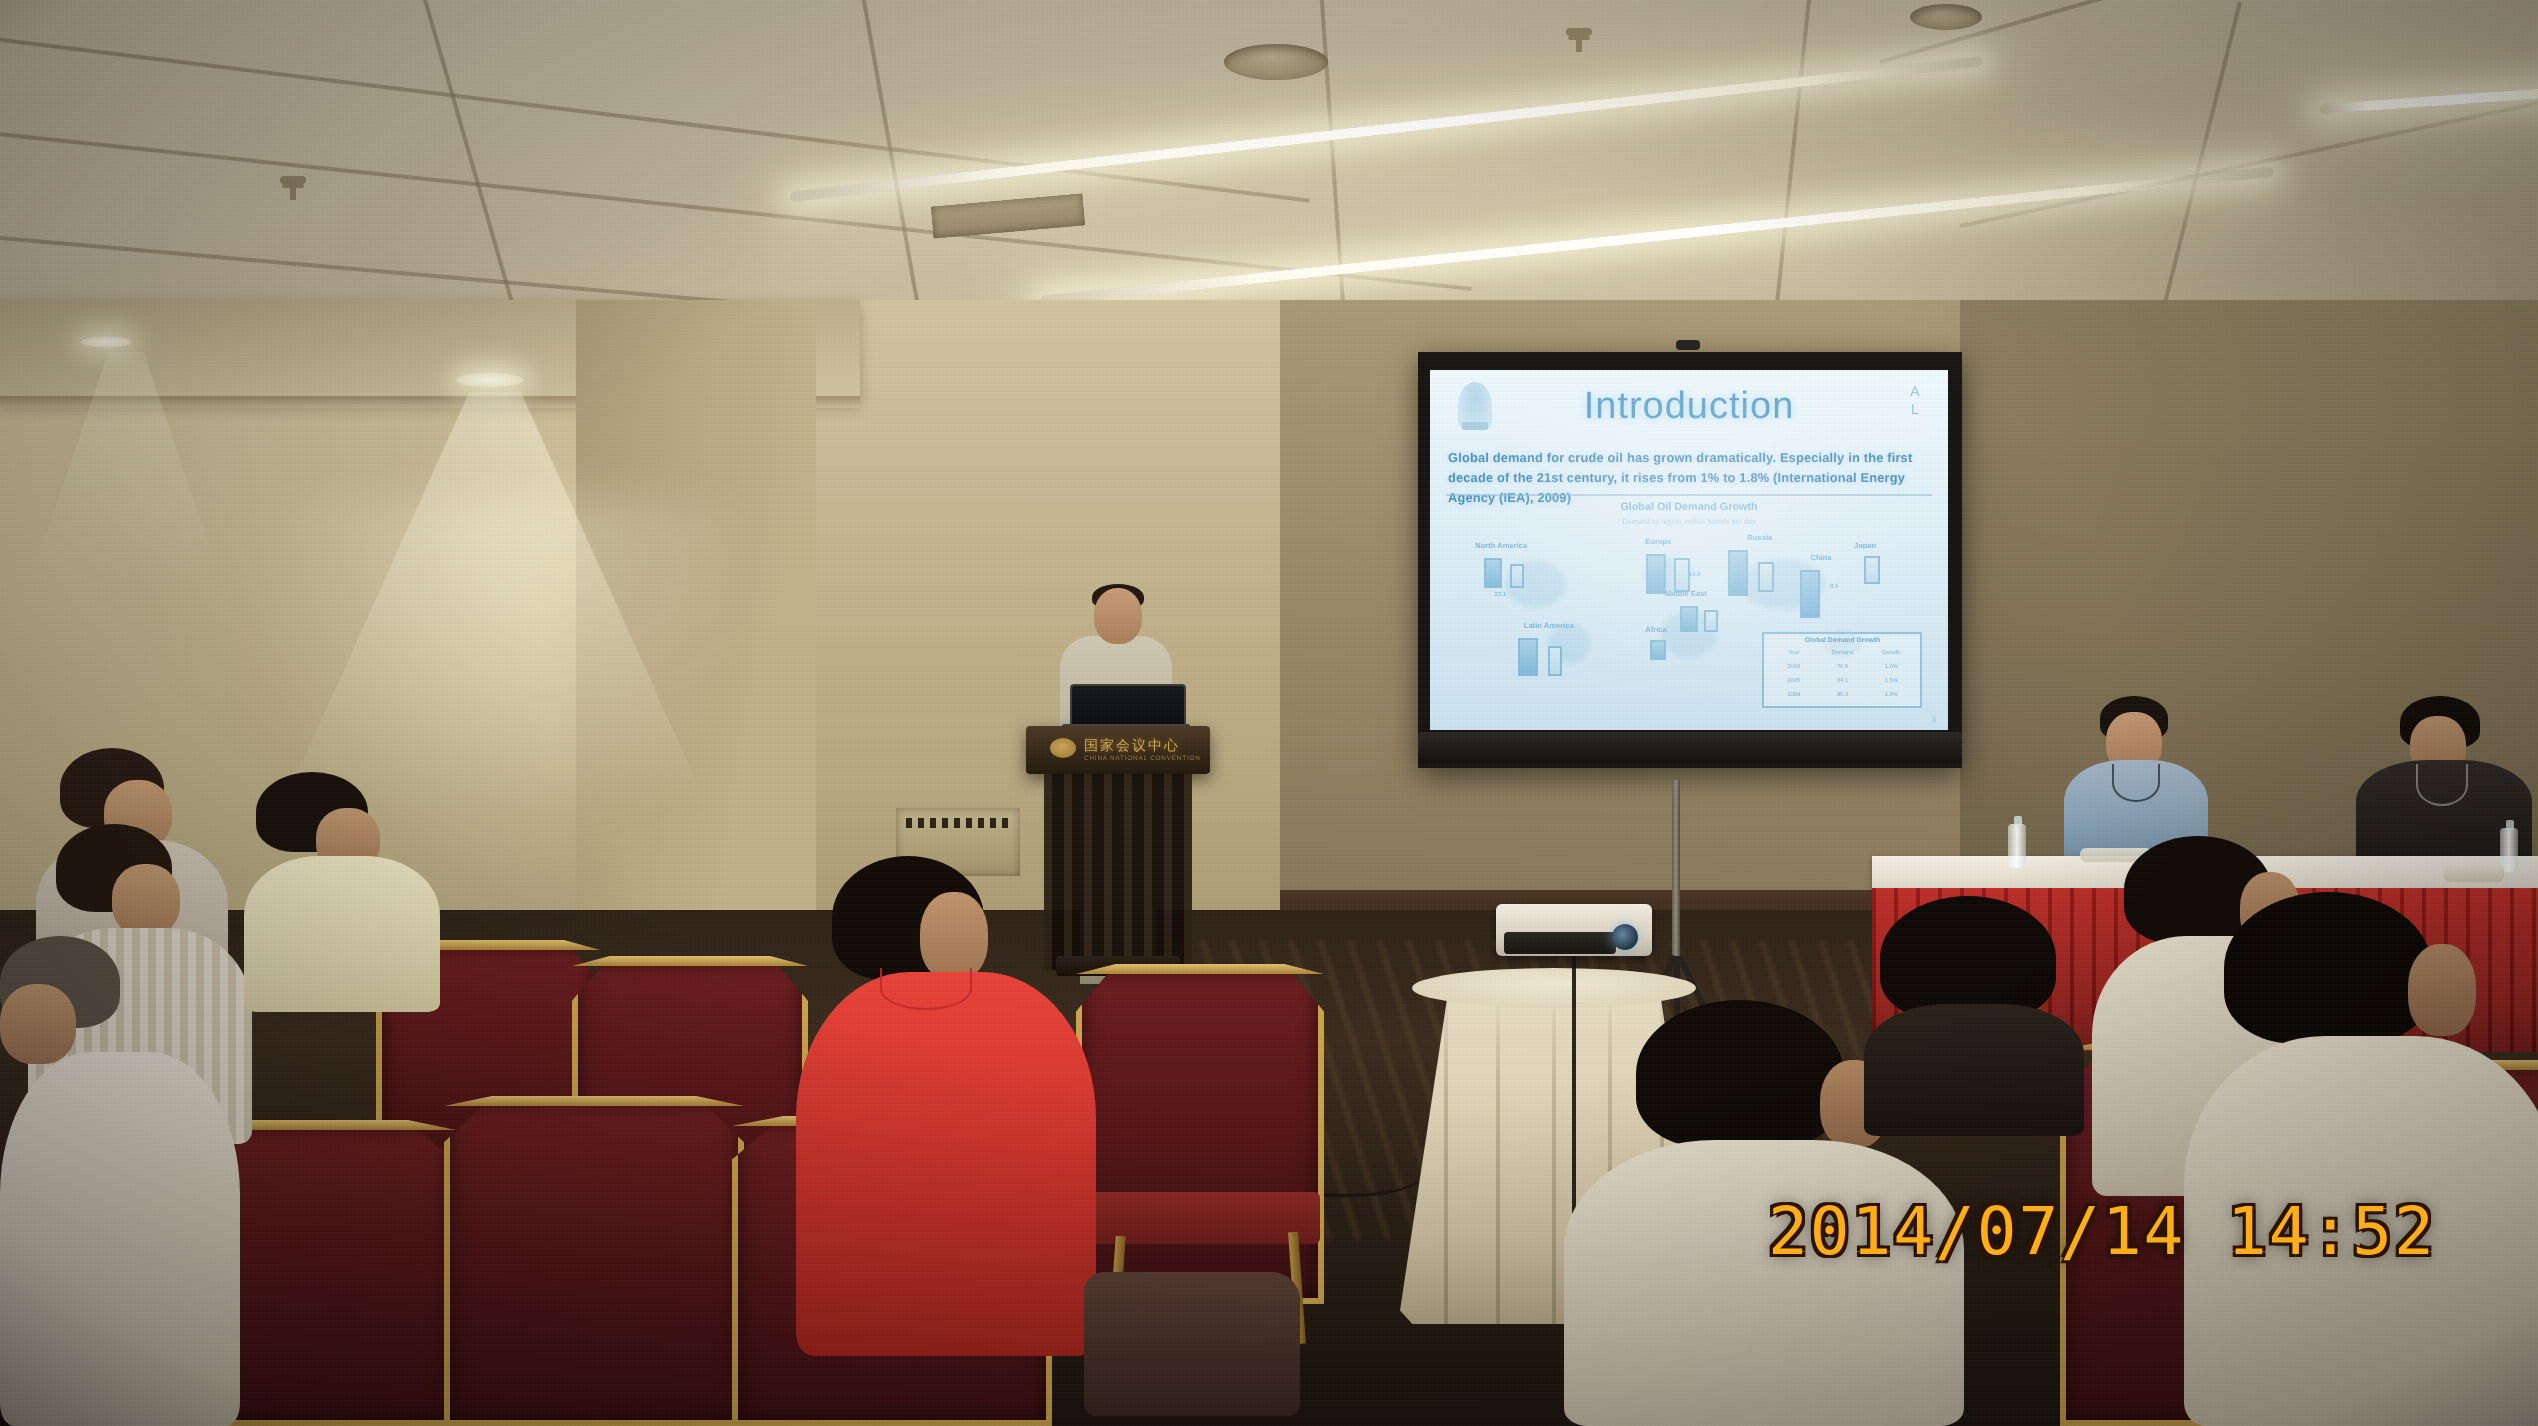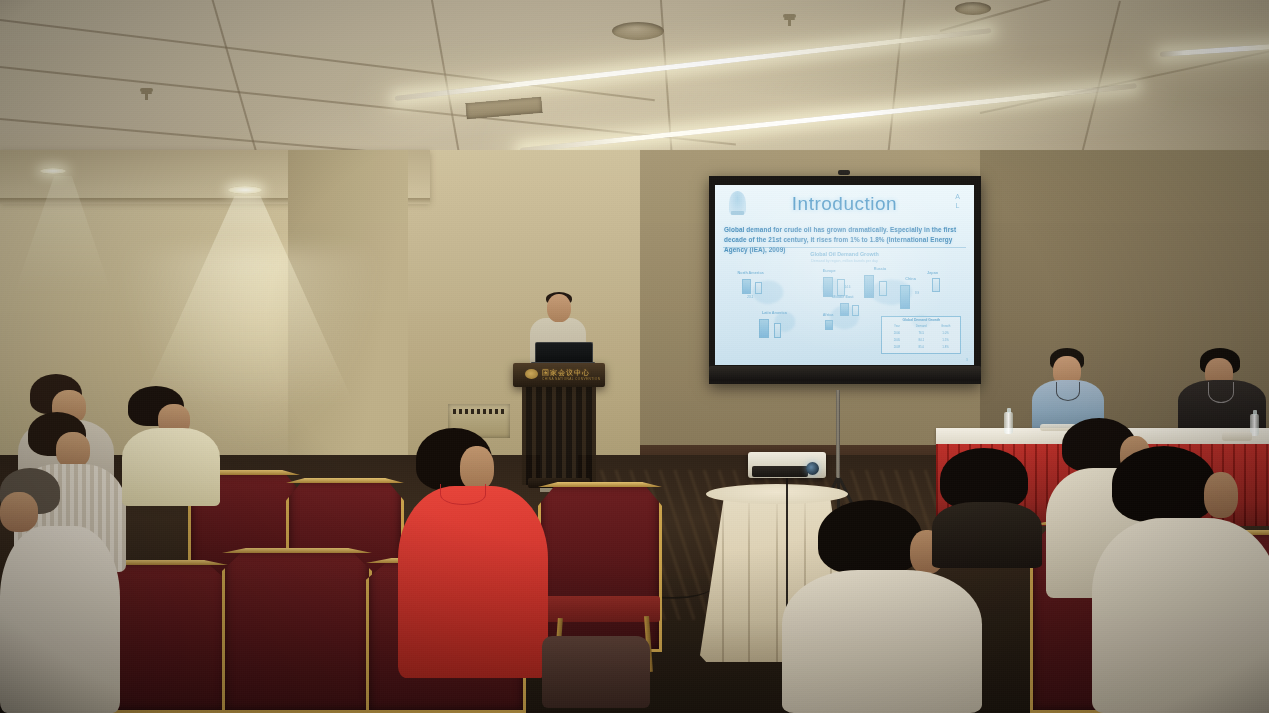--- a/index.html
+++ b/index.html
@@ -687,13 +687,14 @@
     <div class="aud-hair" style="left:8px;top:0px;width:88px;height:62px;background:#0e0a07;"></div>
     <div class="aud-shirt" style="left:0px;top:54px;width:110px;height:66px;background:linear-gradient(180deg,#2a241d,#191410);"></div>
   </div>
 
   <div style="position:absolute;left:542px;top:636px;width:108px;height:72px;background:linear-gradient(180deg,#5a4038,#3a2722);border-radius:10px 14px 6px 6px;"></div>
 
   <div class="warm-cast"></div>
   <div class="vignette"></div>
   <div class="grain"></div>
 
+  <div class="timestamp">2014/07/14  14:52</div>
 </div>
 
 </body></html>

